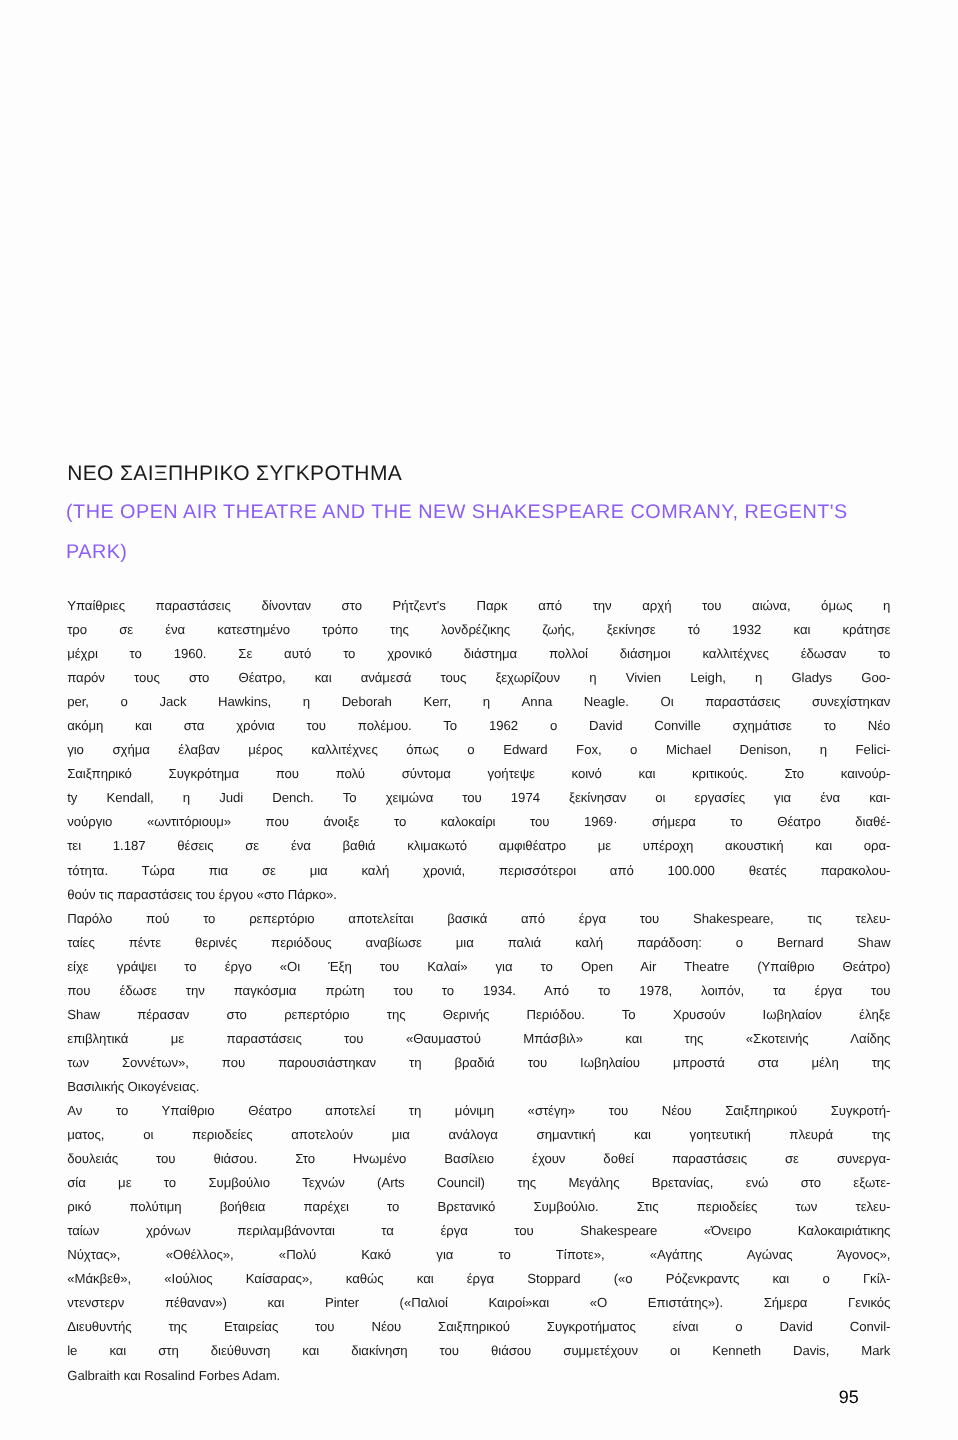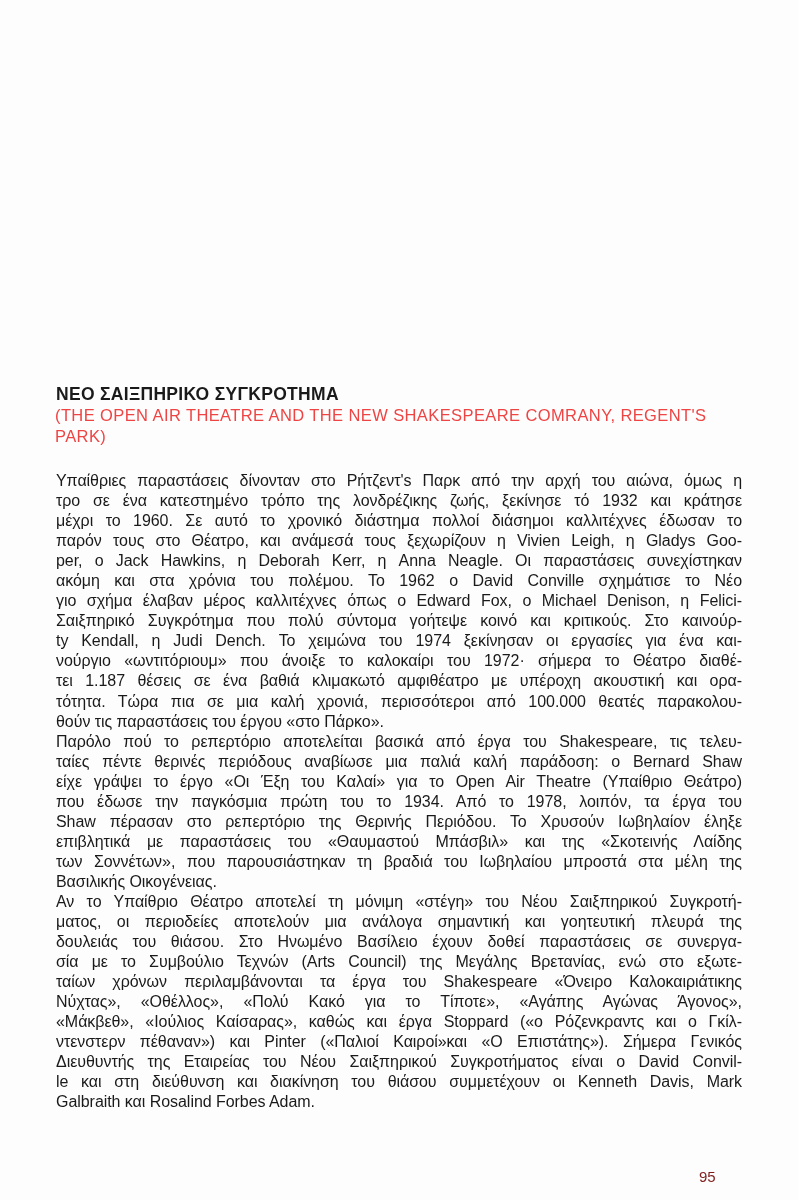--- a/index.html
+++ b/index.html
@@ -15,56 +15,55 @@
       font-family: "Liberation Sans", sans-serif;
       color: #1a1a1a;
     }
     .page {
       position: absolute;
       left: 56px;
       top: 383px;
       width: 686px;
     }
     .heading {
-      font-weight: bold;
+      font-weight: normal;
       font-size: 17.5px;
       line-height: 22px;
       letter-spacing: 0.3px;
       margin: 0;
     }
     .subheading {
       font-size: 16.5px;
       line-height: 21px;
       letter-spacing: 0.4px;
-      margin: 0;
+      margin: 12px;
       margin-left: -1px;
-      color: #ef4444;
+      color: #8b5cf6;
     }
     .body-text {
       margin-top: 24px;
     }
     .line {
-      font-size: 16px;
+      font-size: 11px;
       line-height: 20.05px;
       white-space: nowrap;
       text-align: justify;
       text-align-last: justify;
       display: block;
       letter-spacing: -0.05px;
     }
     .line.last {
       text-align-last: left;
     }
     .page-number {
       position: absolute;
       left: 699px;
       top: 1156px;
       font-size: 15px;
-      color: #7f1d1d;
-      margin-top: 12px;
+      color: #000000;
     }
   </style>
 </head>
 <body>
 
 <div class="page">
   <h1 class="heading">ΝΕΟ ΣΑΙΞΠΗΡΙΚΟ ΣΥΓΚΡΟΤΗΜΑ</h1>
   <p class="subheading">(THE OPEN AIR THEATRE AND THE NEW SHAKESPEARE COMRANY, REGENT'S</p>
   <p class="subheading">PARK)</p>
 
@@ -72,40 +71,41 @@
     <div>
       <span class="line">Υπαίθριες παραστάσεις δίνονταν στο Ρήτζεντ's Παρκ από την αρχή του αιώνα, όμως η</span>
       <span class="line">τρο σε ένα κατεστημένο τρόπο της λονδρέζικης ζωής, ξεκίνησε τό 1932 και κράτησε</span>
       <span class="line">μέχρι το 1960. Σε αυτό το χρονικό διάστημα πολλοί διάσημοι καλλιτέχνες έδωσαν το</span>
       <span class="line">παρόν τους στο Θέατρο, και ανάμεσά τους ξεχωρίζουν η Vivien Leigh, η Gladys Goo-</span>
       <span class="line">per, ο Jack Hawkins, η Deborah Kerr, η Anna Neagle. Οι παραστάσεις συνεχίστηκαν</span>
       <span class="line">ακόμη και στα χρόνια του πολέμου. Το 1962 ο David Conville σχημάτισε το Νέο</span>
       <span class="line">γιο σχήμα έλαβαν μέρος καλλιτέχνες όπως ο Edward Fox, ο Michael Denison, η Felici-</span>
       <span class="line">Σαιξπηρικό Συγκρότημα που πολύ σύντομα γοήτεψε κοινό και κριτικούς. Στο καινούρ-</span>
       <span class="line">ty Kendall, η Judi Dench. Το χειμώνα του 1974 ξεκίνησαν οι εργασίες για ένα και-</span>
-      <span class="line">νούργιο «ωντιτόριουμ» που άνοιξε το καλοκαίρι του 1972· σήμερα το Θέατρο διαθέ-</span>
+      <span class="line">νούργιο «ωντιτόριουμ» που άνοιξε το καλοκαίρι του 1969· σήμερα το Θέατρο διαθέ-</span>
       <span class="line">τει 1.187 θέσεις σε ένα βαθιά κλιμακωτό αμφιθέατρο με υπέροχη ακουστική και ορα-</span>
       <span class="line">τότητα. Τώρα πια σε μια καλή χρονιά, περισσότεροι από 100.000 θεατές παρακολου-</span>
       <span class="line last">θούν τις παραστάσεις του έργου «στο Πάρκο».</span>
     </div>
     <div>
       <span class="line">Παρόλο πού το ρεπερτόριο αποτελείται βασικά από έργα του Shakespeare, τις τελευ-</span>
       <span class="line">ταίες πέντε θερινές περιόδους αναβίωσε μια παλιά καλή παράδοση: ο Bernard Shaw</span>
       <span class="line">είχε γράψει το έργο «Οι Έξη του Καλαί» για το Open Air Theatre (Υπαίθριο Θεάτρο)</span>
       <span class="line">που έδωσε την παγκόσμια πρώτη του το 1934. Από το 1978, λοιπόν, τα έργα του</span>
       <span class="line">Shaw πέρασαν στο ρεπερτόριο της Θερινής Περιόδου. Το Χρυσούν Ιωβηλαίον έληξε</span>
       <span class="line">επιβλητικά με παραστάσεις του «Θαυμαστού Μπάσβιλ» και της «Σκοτεινής Λαίδης</span>
       <span class="line">των Σοννέτων», που παρουσιάστηκαν τη βραδιά του Ιωβηλαίου μπροστά στα μέλη της</span>
       <span class="line last">Βασιλικής Οικογένειας.</span>
     </div>
     <div>
       <span class="line">Αν το Υπαίθριο Θέατρο αποτελεί τη μόνιμη «στέγη» του Νέου Σαιξπηρικού Συγκροτή-</span>
       <span class="line">ματος, οι περιοδείες αποτελούν μια ανάλογα σημαντική και γοητευτική πλευρά της</span>
       <span class="line">δουλειάς του θιάσου. Στο Ηνωμένο Βασίλειο έχουν δοθεί παραστάσεις σε συνεργα-</span>
       <span class="line">σία με το Συμβούλιο Τεχνών (Arts Council) της Μεγάλης Βρετανίας, ενώ στο εξωτε-</span>
+      <span class="line">ρικό πολύτιμη βοήθεια παρέχει το Βρετανικό Συμβούλιο. Στις περιοδείες των τελευ-</span>
       <span class="line">ταίων χρόνων περιλαμβάνονται τα έργα του Shakespeare «Όνειρο Καλοκαιριάτικης</span>
       <span class="line">Νύχτας», «Οθέλλος», «Πολύ Κακό για το Τίποτε», «Αγάπης Αγώνας Άγονος»,</span>
       <span class="line">«Μάκβεθ», «Ιούλιος Καίσαρας», καθώς και έργα Stoppard («ο Ρόζενκραντς και ο Γκίλ-</span>
       <span class="line">ντενστερν πέθαναν») και Pinter («Παλιοί Καιροί»και «Ο Επιστάτης»). Σήμερα Γενικός</span>
       <span class="line">Διευθυντής της Εταιρείας του Νέου Σαιξπηρικού Συγκροτήματος είναι ο David Convil-</span>
       <span class="line">le και στη διεύθυνση και διακίνηση του θιάσου συμμετέχουν οι Kenneth Davis, Mark</span>
       <span class="line last">Galbraith και Rosalind Forbes Adam.</span>
     </div>
   </div>
 </div>

